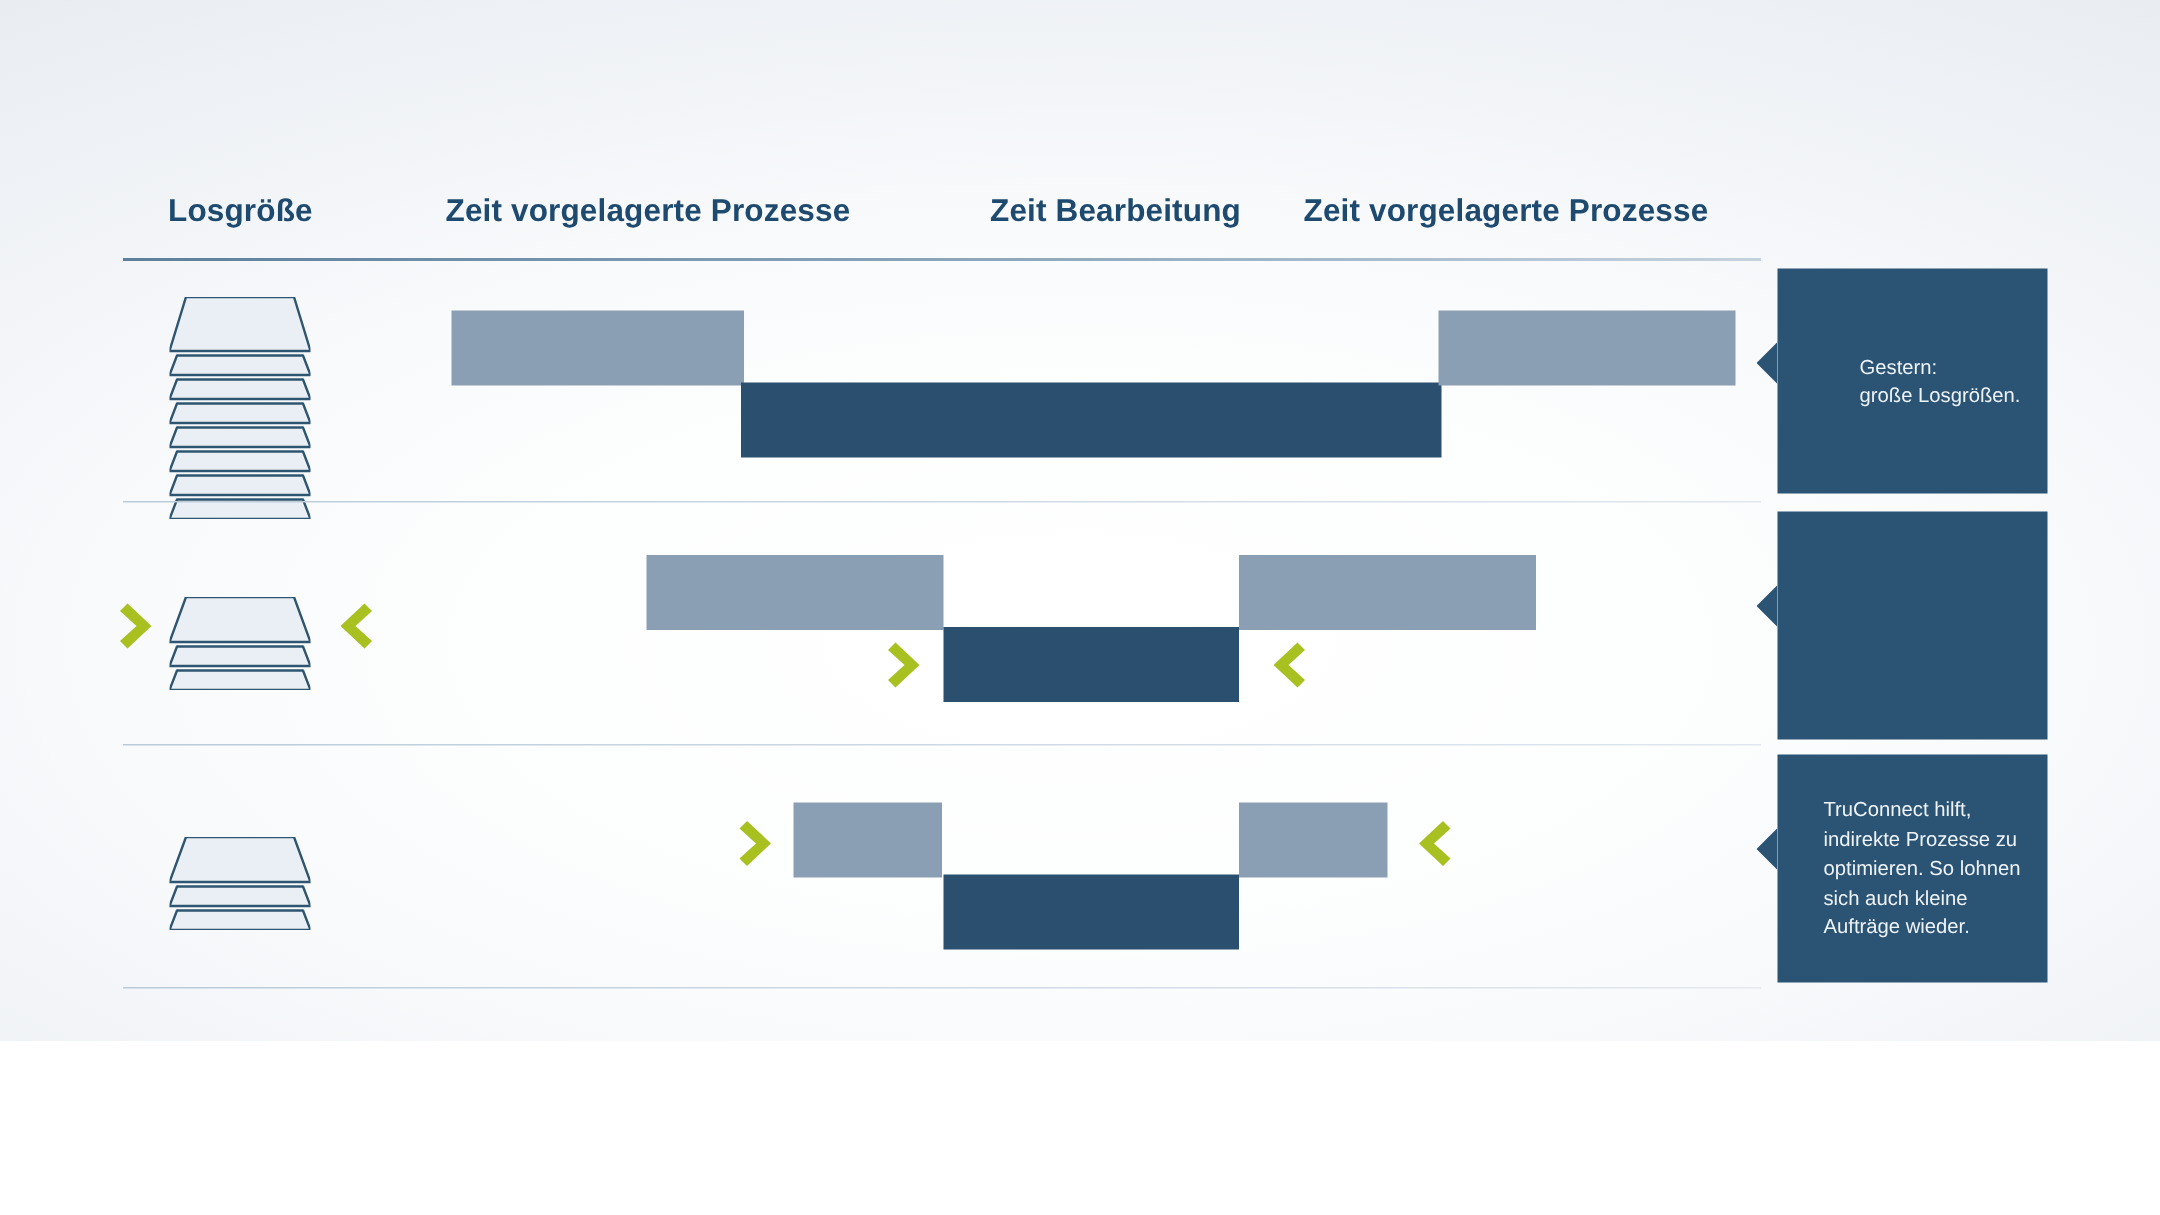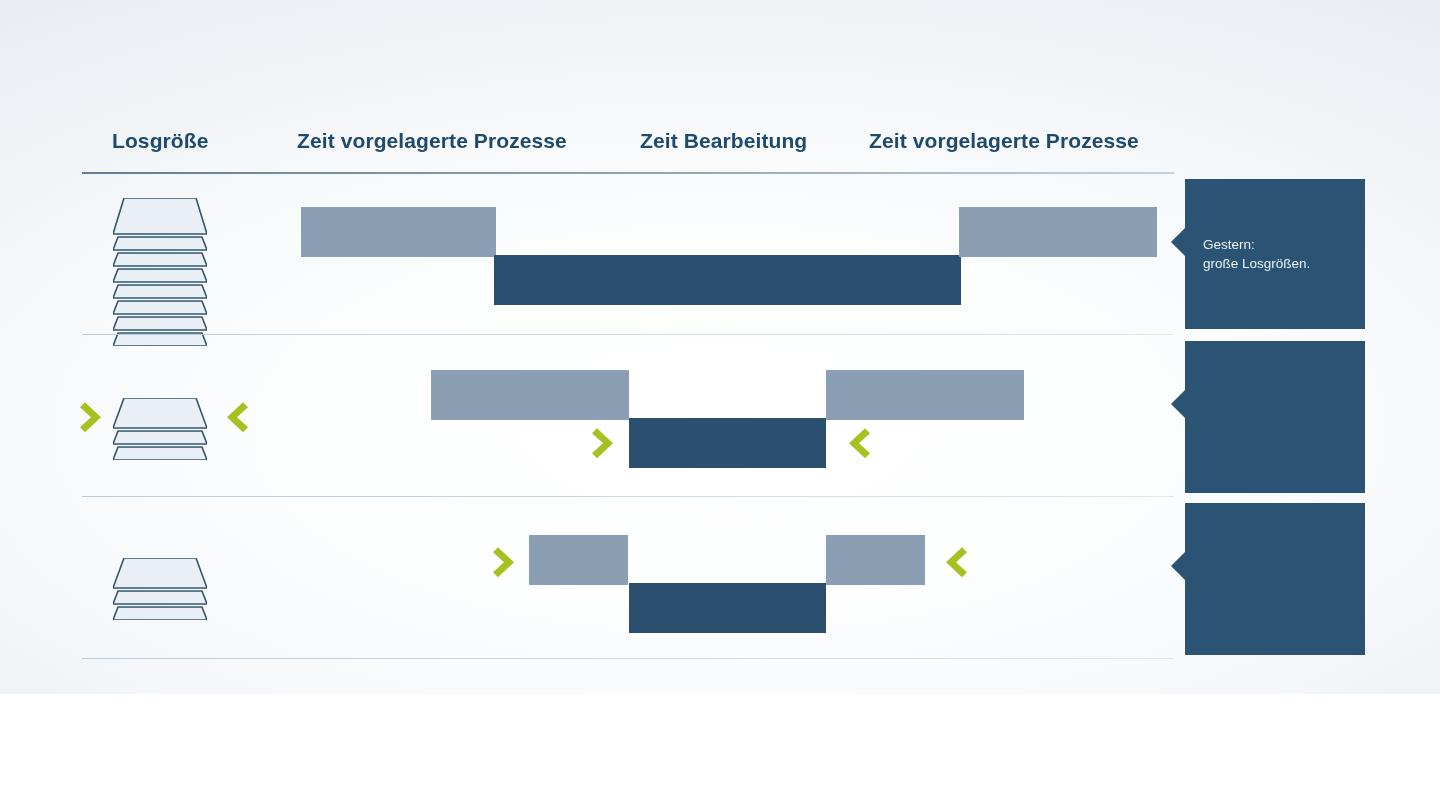--- a/index.html
+++ b/index.html
@@ -77,20 +77,21 @@
   .callout {
     position: absolute;
     background: #2b5373;
     color: #eef3f7;
     font-size: 13.5px;
     line-height: 19.5px;
     box-sizing: border-box;
     padding: 0 18px;
     display: flex;
     align-items: center;
+    justify-content: flex-end;
   }
   .callout-text {
     white-space: pre-line;
     display: block;
   }
   .callout-notch {
     position: absolute;
     left: -14px;
     width: 14px;
     height: 28px;
@@ -98,21 +99,21 @@
     clip-path: polygon(100% 0, 100% 100%, 0 50%);
   }
 </style>
 </head>
 <body>
 
 <div id="stage">
   <div id="headers">
       <div class="col-header" style="left: 112px; top: 130px; color: rgb(29, 74, 110);">Losgröße</div>
       <div class="col-header" style="left: 297px; top: 130px; color: rgb(29, 74, 110);">Zeit vorgelagerte Prozesse</div>
-      <div class="col-header" style="left: 640px; top: 130px; color: rgb(29, 74, 110);">Zeit Bearbeitung</div>
+      <div class="col-header" style="left: 660px; top: 130px; color: rgb(29, 74, 110);">Zeit Bearbeitung</div>
       <div class="col-header" style="left: 869px; top: 130px; color: rgb(29, 74, 110);">Zeit vorgelagerte Prozesse</div>
     </div>
   <div class="header-rule"></div>
   <div id="rows">
       <div class="bar bar-light" style="left: 301px; top: 207px; width: 195px; height: 50px; background: rgb(139, 159, 180);"></div>
       <div class="bar bar-dark" style="left: 494px; top: 255px; width: 467px; height: 50px; background: rgb(43, 79, 110);"></div>
       <div class="bar bar-light" style="left: 959px; top: 207px; width: 198px; height: 50px; background: rgb(139, 159, 180);"></div>
       <div class="stack" style="left: 113px; top: 198px; width: 94px; height: 148px;"><svg width="94" height="148" viewBox="0 0 94 148">
           <polygon points="11,0 83,0 94,36 0,36" fill="#e9eff5" stroke="#2f5670" stroke-width="1.6" stroke-linejoin="round"></polygon>
           <polygon points="5,39 89,39 94,52 0,52" fill="#e9eff5" stroke="#2f5670" stroke-width="1.6" stroke-linejoin="round"></polygon>
@@ -162,16 +163,21 @@
           <polygon points="5,49 89,49 94,62 0,62" fill="#e9eff5" stroke="#2f5670" stroke-width="1.6" stroke-linejoin="round"></polygon>
         </svg></div>
       <div class="chev" style="left: 492px; top: 545px; width: 30px; height: 34.5px;"><svg viewBox="0 0 30 34" width="30" height="34.5">
           <path d="M6 2 L22 17 L6 32 L1 27 L12 17 L1 7 Z" fill="#a8c020"></path>
         </svg></div>
       <div class="chev" style="left: 938px; top: 545px; width: 30px; height: 34.5px;"><svg viewBox="0 0 30 34" width="30" height="34.5">
           <path d="M24 2 L8 17 L24 32 L29 27 L18 17 L29 7 Z" fill="#a8c020"></path>
         </svg></div>
       <div class="callout" style="left: 1185px; top: 503px; width: 180px; height: 152px; background: rgb(43, 83, 115); color: rgb(238, 243, 247);">
         <div class="callout-notch" style="top: 49px; background: rgb(43, 83, 115);"></div>
+        <span class="callout-text">TruConnect hilft,
+indirekte Prozesse zu
+optimieren. So lohnen
+sich auch kleine
+Aufträge wieder.</span>
       </div>
       <div class="row-rule" style="top: 658px; width: 1092px;"></div>
     </div>
 </div>
 
 </body></html>

